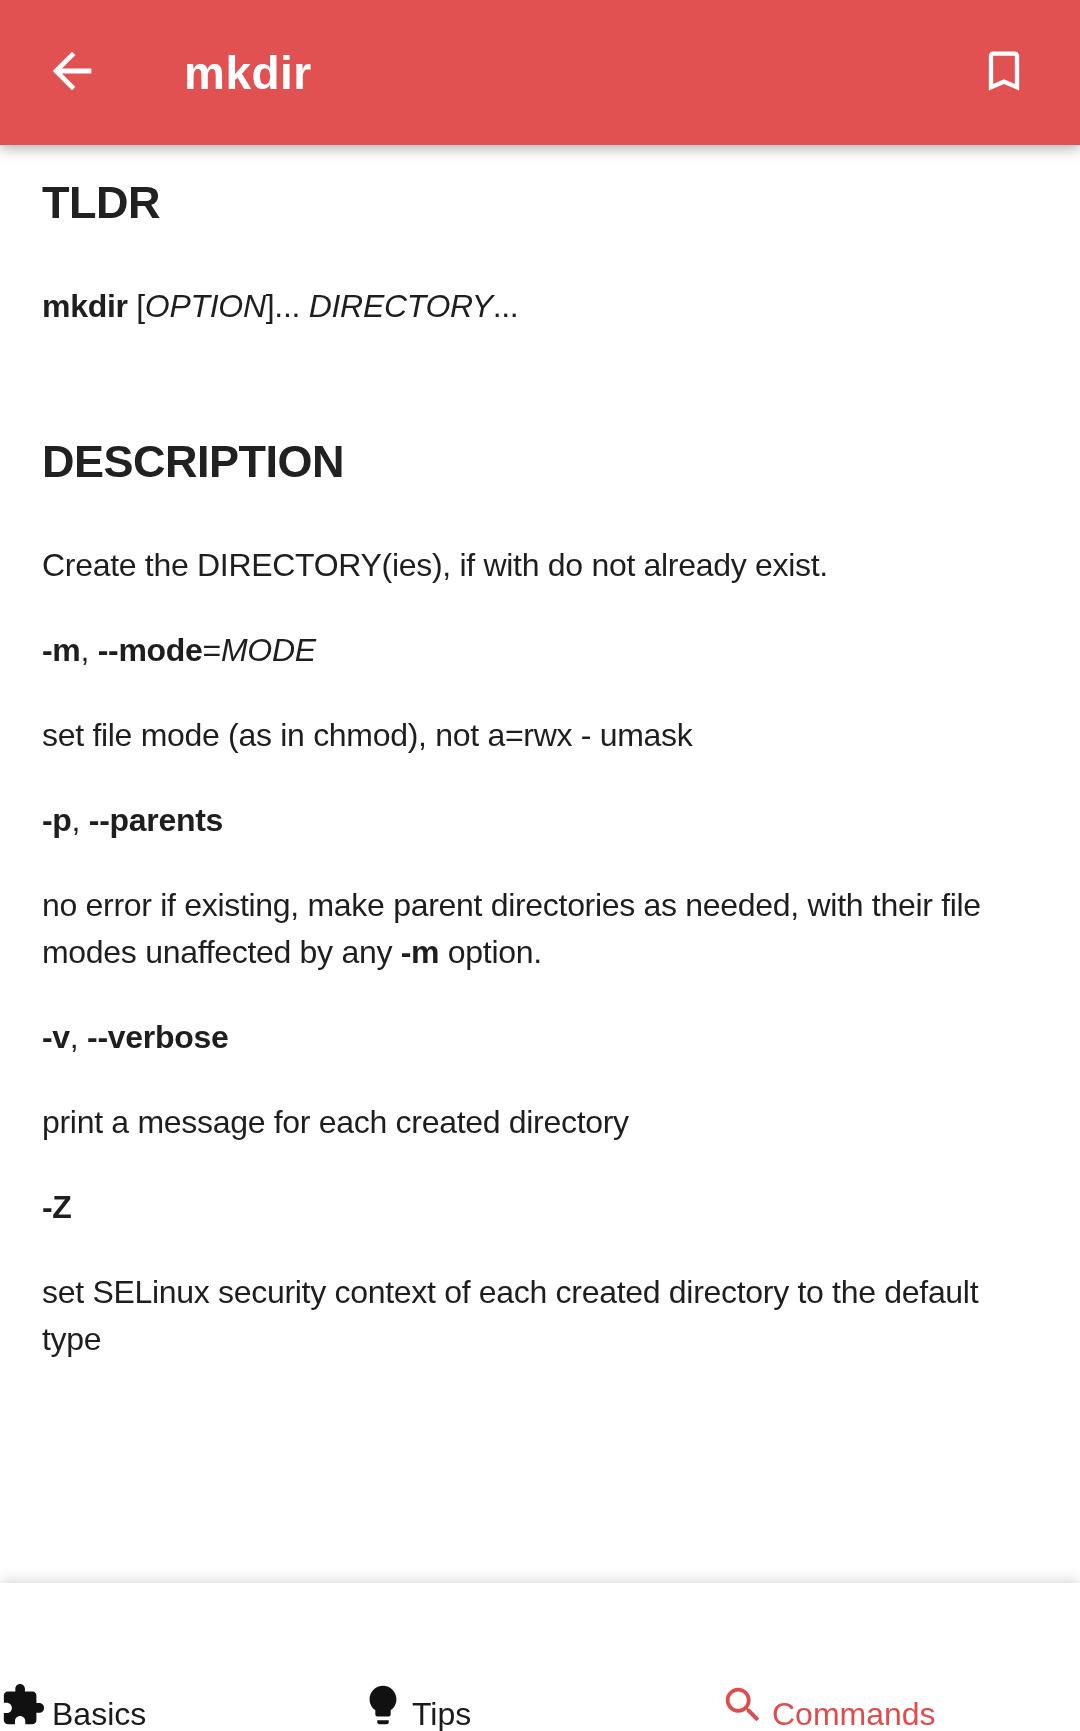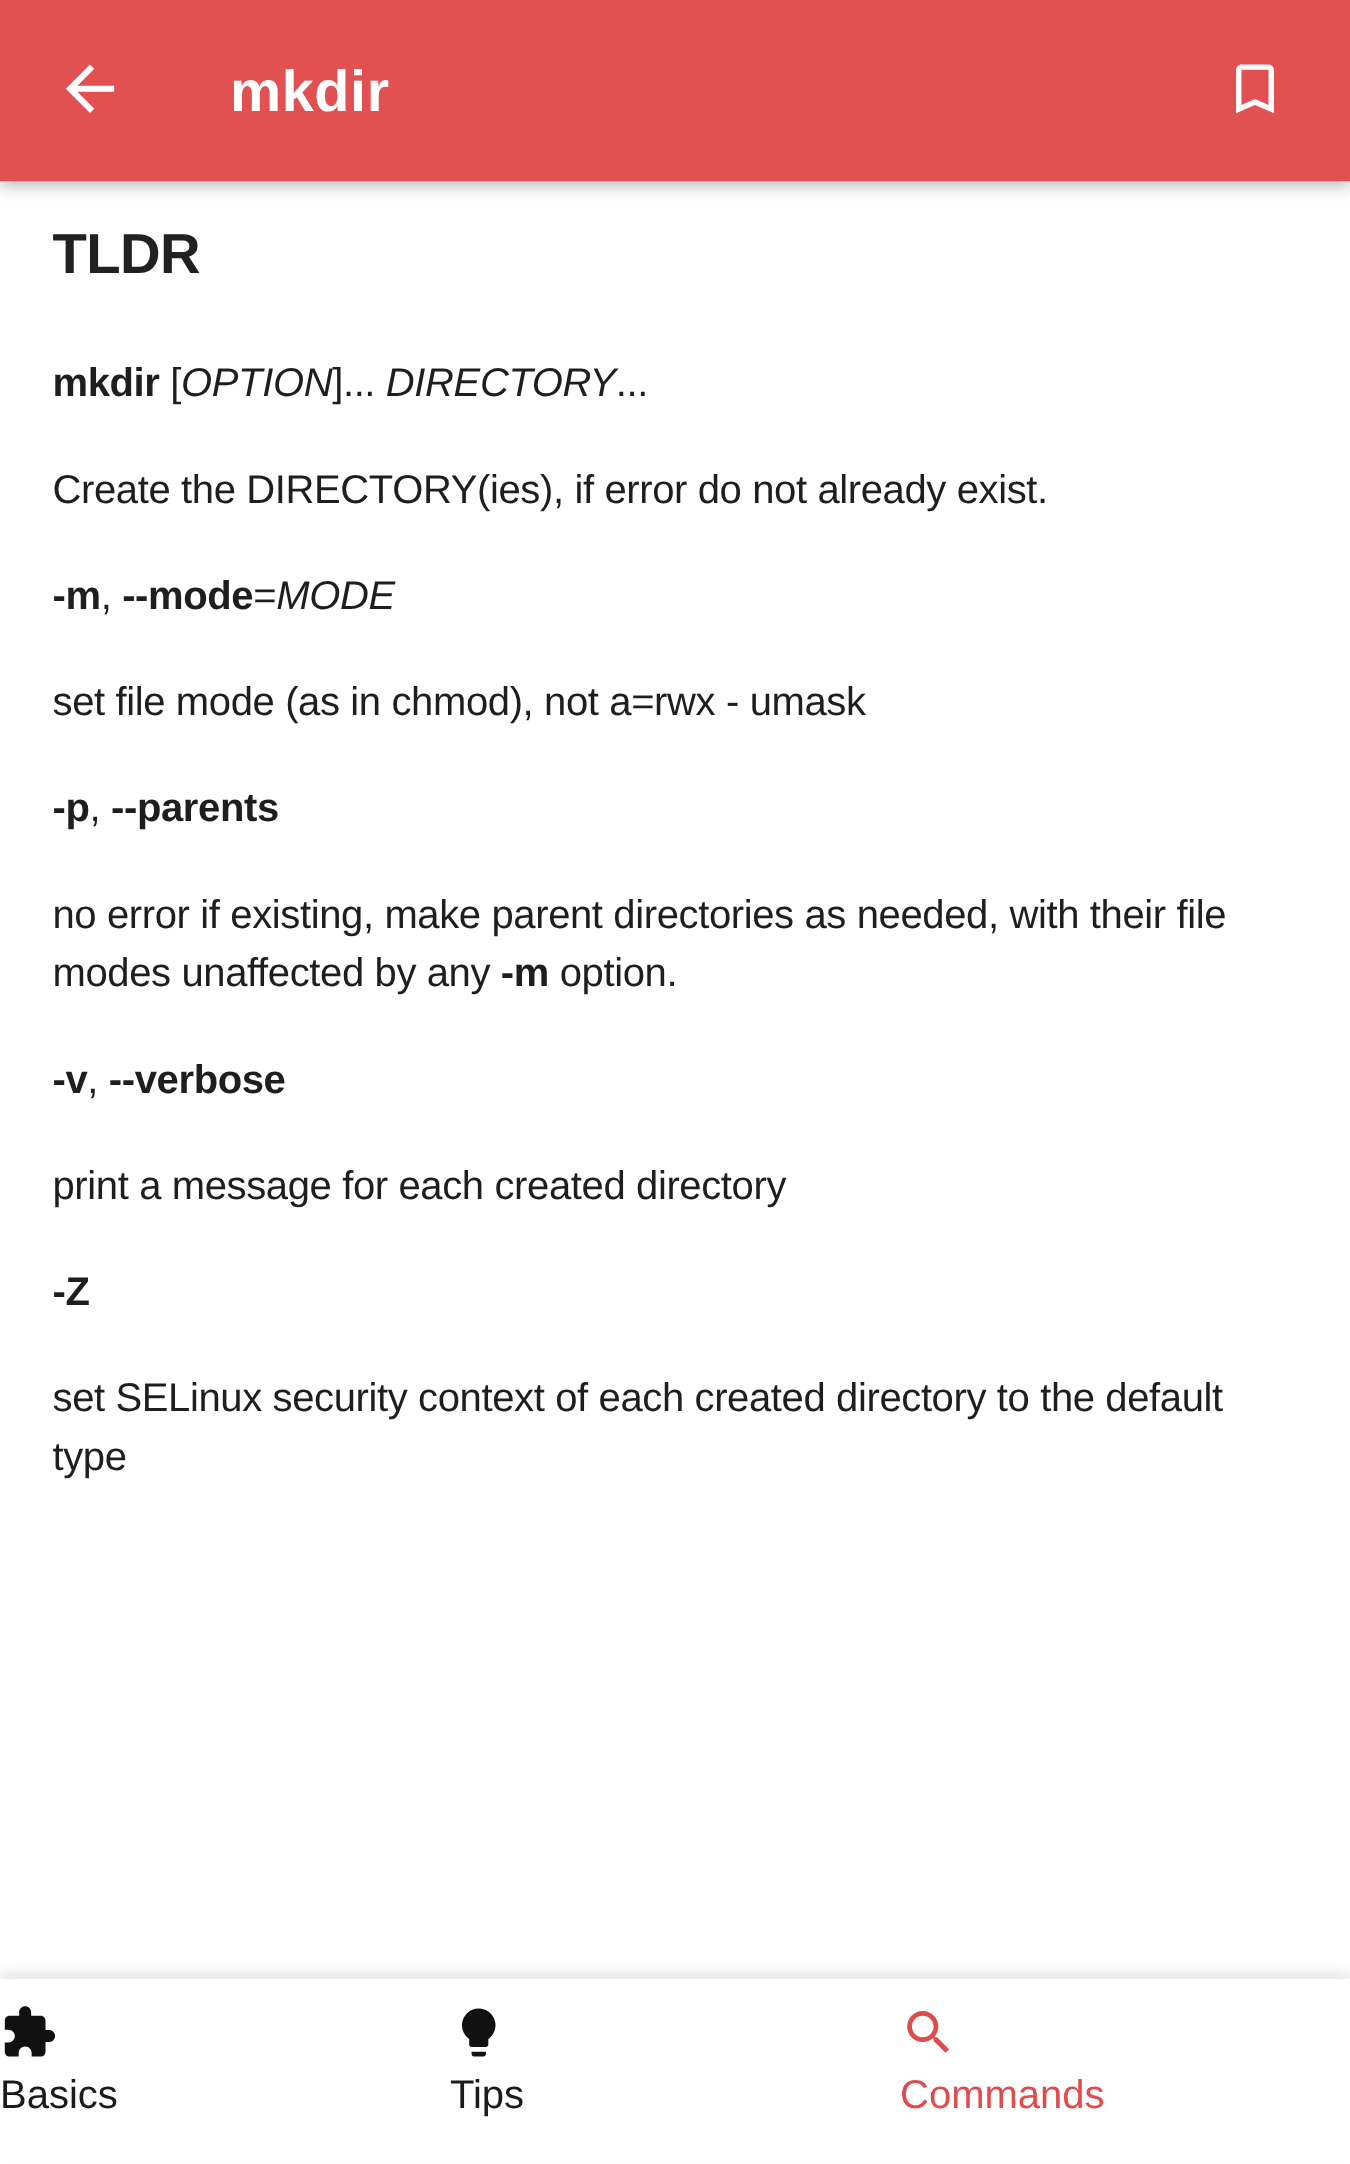--- a/index.html
+++ b/index.html
@@ -59,21 +59,21 @@
     position: fixed; bottom: 0; left: 0;
     width: 1080px; height: 148px;
     background: #ffffff;
     display: flex;
     box-shadow: 0 -3px 12px rgba(0,0,0,0.14);
     z-index: 20;
   }
   .nav-item {
     flex: 1;
     background: none; border: none; padding: 20px 0 0 0;
-    display: flex; flex-direction: column; align-items: flex-start;
+    display: flex; flex-direction: row; align-items: flex-end;
     gap: 6px;
     cursor: pointer;
     color: #111111;
   }
   .nav-item .nav-label {
     font-size: 32px; line-height: 34px;
     color: #1B1B1B;
     font-family: "Liberation Sans", sans-serif;
   }
   .nav-item.active { color: #E04C4C; }
@@ -101,22 +101,23 @@
   </button>
 </header>
 
 <main class="content">
 
   <h2>TLDR</h2>
 
 
   <p><span class="b">mkdir</span><span> [</span><span class="i">OPTION</span><span>]... </span><span class="i">DIRECTORY</span><span>...</span></p>
 
+  <h2>DESCRIPTION</h2>
 
-  <p>Create the DIRECTORY(ies), if error do not already exist.</p>
+  <p>Create the DIRECTORY(ies), if with do not already exist.</p>
 
 
   <p><span class="b">-m</span><span>, </span><span class="b">--mode</span><span>=</span><span class="i">MODE</span></p>
 
   <p>set file mode (as in chmod), not a=rwx - umask</p>
 
   <p><span class="b">-p</span><span>, </span><span class="b">--parents</span></p>
 
   <p><span>no error if existing, make parent directories as needed, with their file modes unaffected by any </span><span class="b">-m</span><span> option.</span></p>
 

